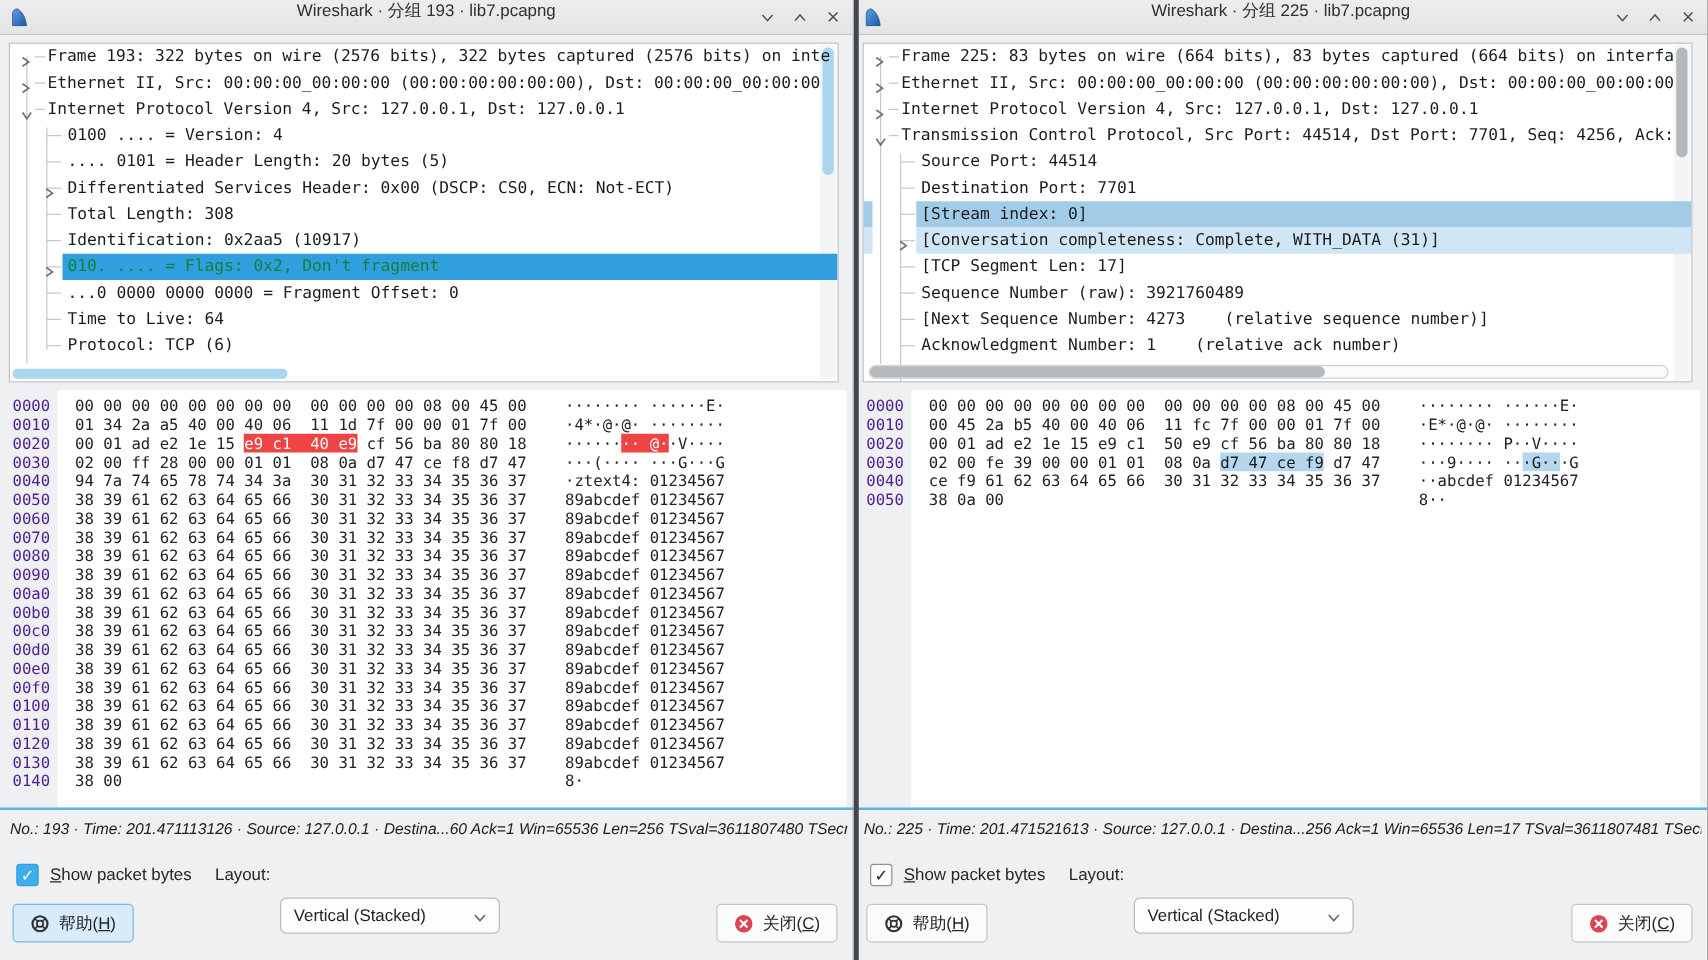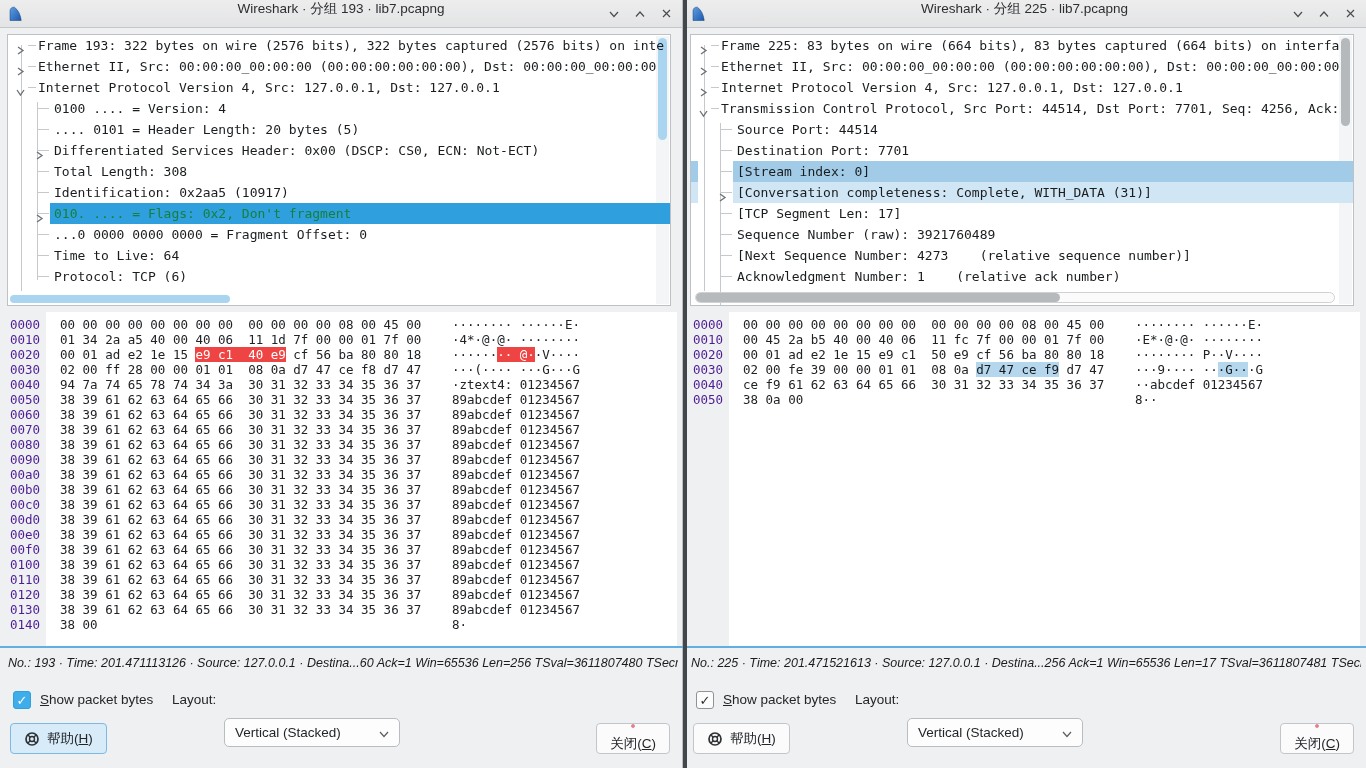--- a/index.html
+++ b/index.html
@@ -73,21 +73,21 @@
   .layout-label { position:absolute; left:172px; top:4px; }
   .combo { position:absolute; left:224px; top:0; width:176px; height:29px; background:#fdfdfd; border:1px solid #b8bdc2; border-radius:5px; line-height:27px; padding-left:10px;margin-top:30px; }
   .combo .chev { position:absolute; right:9px; top:9px; }
   .u { text-decoration:underline; }
 
   
   .btnrow { position:absolute; left:0; top:723px; width:100%; height:32px; font-size:13.5px; color:#232629; }
   .btn { position:absolute; top:0; height:31px; display:inline-flex; align-items:center; gap:7px; padding:0 13px; border-radius:4px; background:#fbfbfc; border:1px solid #c2c6ca; }
   .btn-help { left:10px;justify-content:flex-end; }
   .win0 .btn-help { background:#d8ebf9; border:1px solid #7db9e2; }
-  .btn-close { right:12px;flex-direction:column; }
+  .btn-close { right:12px; }
 </style>
 </head>
 <body>
 
 <div class="screen">
 
   <section class="window win0">
     <div class="titlebar">
       <svg class="app-icon" viewBox="0 0 20 20">
         <defs>

